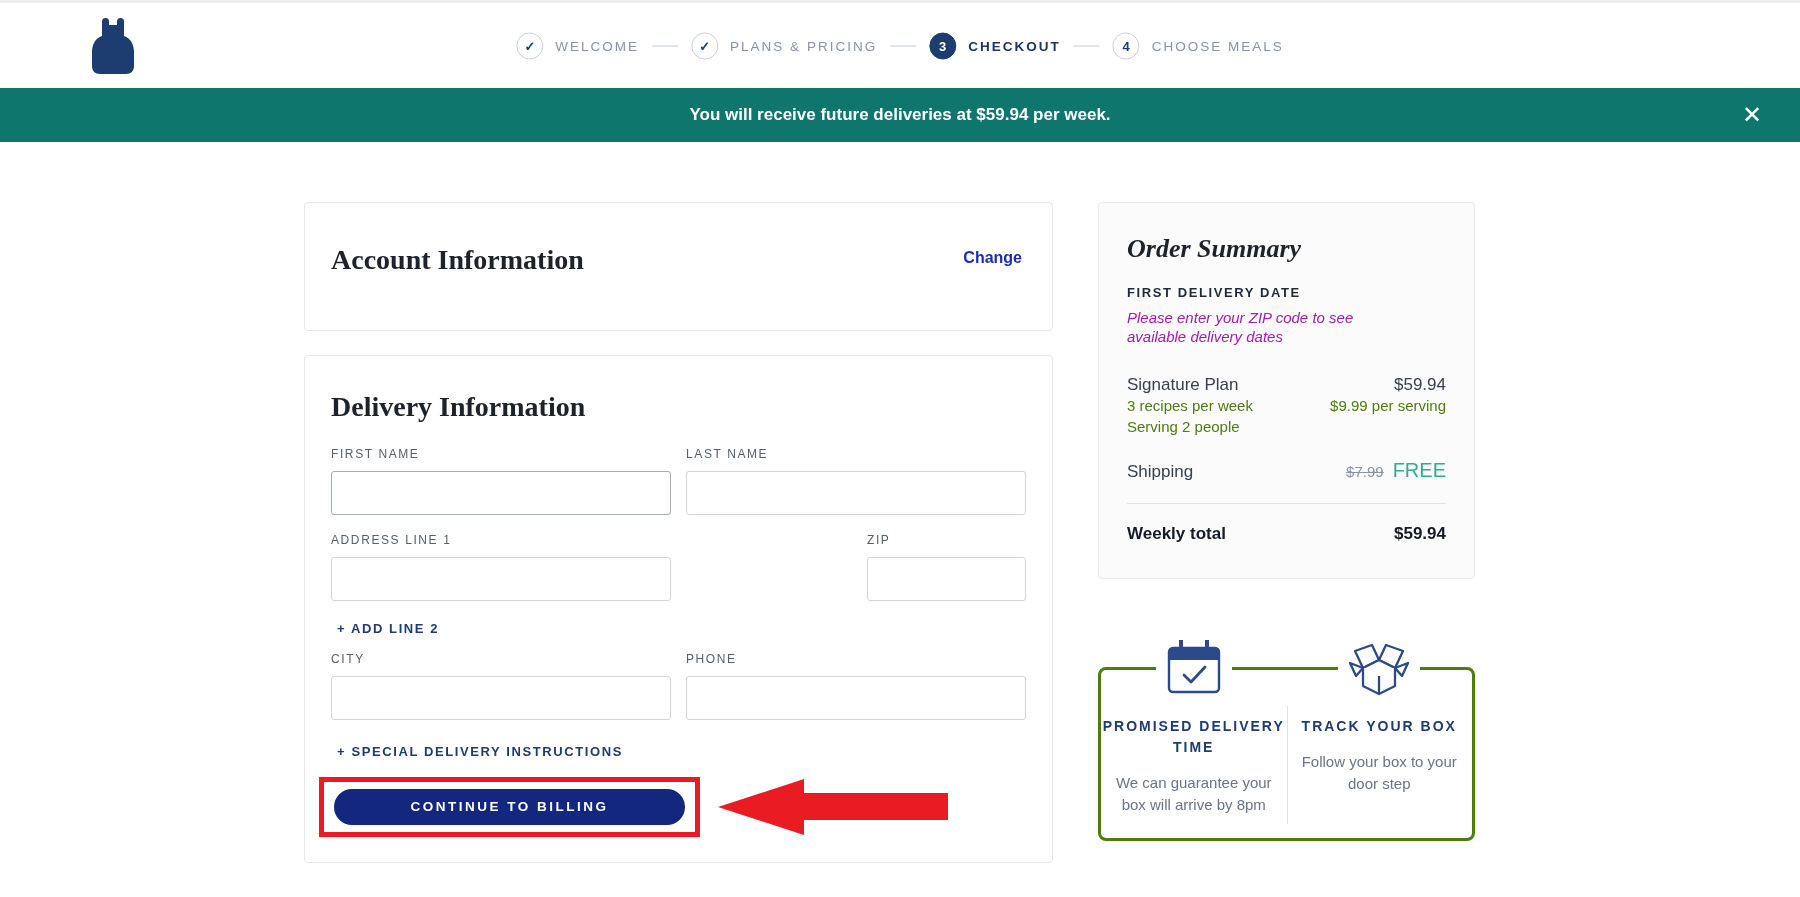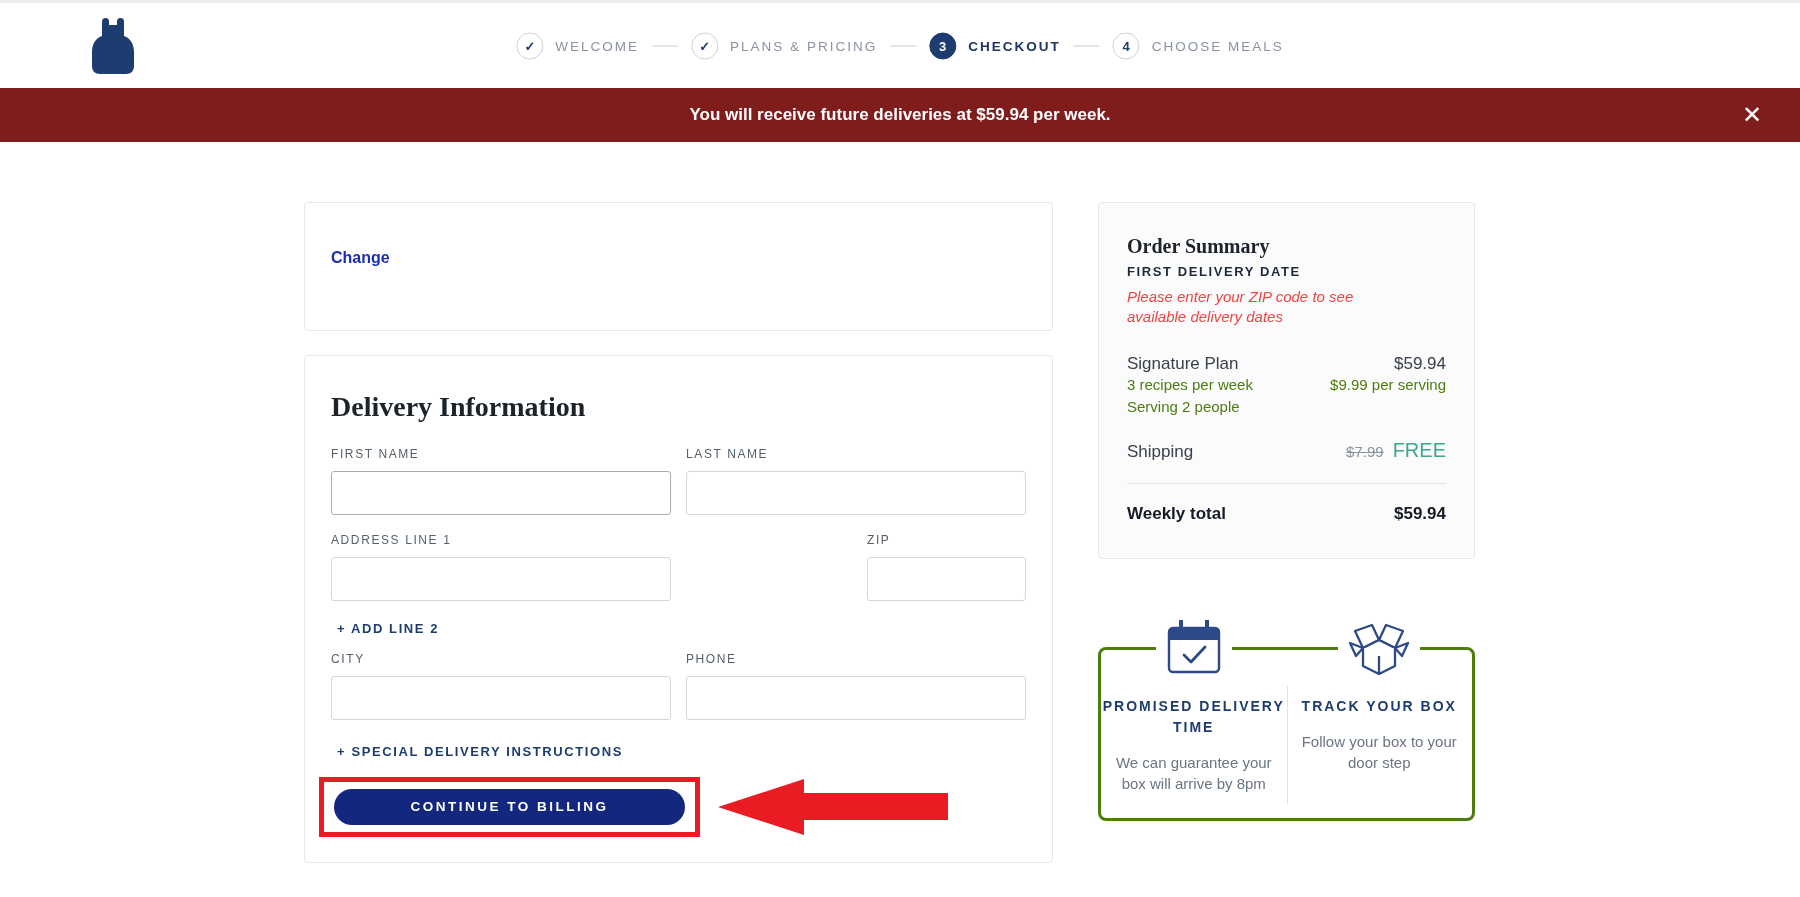--- a/index.html
+++ b/index.html
@@ -10,21 +10,21 @@
   .logo { margin-left:90px; display:block; }
   .stepper { position:absolute; left:50%; top:50%; transform:translate(-50%,-50%); display:flex; align-items:center; white-space:nowrap; }
   .step { display:flex; align-items:center; }
   .step-circle { width:27px; height:27px; border-radius:50%; border:1px solid #ccd2d9; display:flex; align-items:center; justify-content:center; font-size:13px; color:#1d3c6f; font-weight:700; background:#fff; flex:none; }
   .step-circle.active { background:#1d3c6f; border-color:#1d3c6f; color:#fff; }
   .step-label { margin-left:12px; font-size:13.5px; letter-spacing:2px; color:#8a93a3; font-weight:500; }
   .step-label.active { color:#1d3560; font-weight:600; }
   .step-dash { width:26px; height:1px; background:#c6ccd4; margin:0 13px; }
 
   
-  .banner { position:relative; height:54px; background:#7f1d1d; display:flex; align-items:center; justify-content:center; }
+  .banner { position:relative; height:54px; background:#0f766e; display:flex; align-items:center; justify-content:center; }
   .banner-text { color:#fff; font-size:17px; font-weight:700; }
   .banner-close { position:absolute; right:38px; top:50%; transform:translateY(-50%); color:#fff; font-size:24px; font-weight:300; cursor:pointer; line-height:1; }
 
   
   .main { display:flex; padding:60px 0 0 304px; }
   .left-col { width:749px; }
   .right-col { width:377px; margin-left:45px; }
 
   .card { background:#fff; border:1px solid #e7e7e7; border-radius:4px; }
 
@@ -49,23 +49,23 @@
 
   .cta-row { display:flex; align-items:center; margin-left:-12px; margin-top:6px; }
   .red-box { border:5px solid #e81c22; padding:7px 10px; background:#fff; }
   .cta-button { width:351px; height:36px; border-radius:18px; background:#14277e; border:none; color:#fff; font-size:13.5px; font-weight:700; letter-spacing:2.5px; font-family:inherit; cursor:pointer; display:block; }
   .red-arrow { display:flex; align-items:center; margin-left:18px; }
   .arrow-head { width:0; height:0; border-top:28px solid transparent; border-bottom:28px solid transparent; border-right:86px solid #e81c22; }
   .arrow-shaft { width:144px; height:27px; background:#e81c22; }
 
   
   .summary-card { background:#fbfbfc; border:1px solid #e8e8e8; border-radius:4px; padding:32px 28px 34px 28px; }
-  .summary-card .serif-title { font-size:20px; margin-bottom:7px; }
+  .summary-card .serif-title { font-size:26px; margin-bottom:21px;font-style:italic; }
   .fdd-label { font-size:13px; font-weight:700; letter-spacing:1.6px; color:#1e2a3a; margin-bottom:8px; }
-  .zip-hint { font-style:italic; font-size:15px; color:#ef4444; line-height:1.3; margin-bottom:28px; width:270px; }
+  .zip-hint { font-style:italic; font-size:15px; color:#a21caf; line-height:1.3; margin-bottom:28px; width:270px; }
   .sum-row { display:flex; justify-content:space-between; align-items:baseline; }
   .sum-main { font-size:17px; color:#38414d; }
   .sum-sub { font-size:15px; color:#4d7c0f; line-height:1.45; }
   .ship-row { margin-top:21px; }
   .ship-right { display:flex; align-items:baseline; gap:9px; }
   .strike { text-decoration:line-through; font-size:15px; color:#8b94a2; }
   .free { font-size:20px; color:#35ab8c; }
   .sum-divider { border:none; border-top:1px solid #dfe3e7; margin:21px 0 20px 0; }
   .total-row .sum-main, .total-row .sum-val { font-weight:700; color:#151c26; }
   .sum-val { font-size:17px; color:#38414d; }
@@ -113,20 +113,21 @@
 
 <div class="banner">
   <span class="banner-text">You will receive future deliveries at $59.94 per week.</span>
   <span class="banner-close">✕</span>
 </div>
 
 <div class="main">
   <div class="left-col">
 
     <section class="card account-card">
+      <h2 class="serif-title">Account Information</h2>
       <a class="change-link">Change</a>
     </section>
 
     <section class="card delivery-card">
       <h2 class="serif-title">Delivery Information</h2>
 
       <div class="form-row">
         <div class="fcol w-lg">
           <label class="flabel">FIRST NAME</label>
           <input class="finput focused" type="text" style="">

